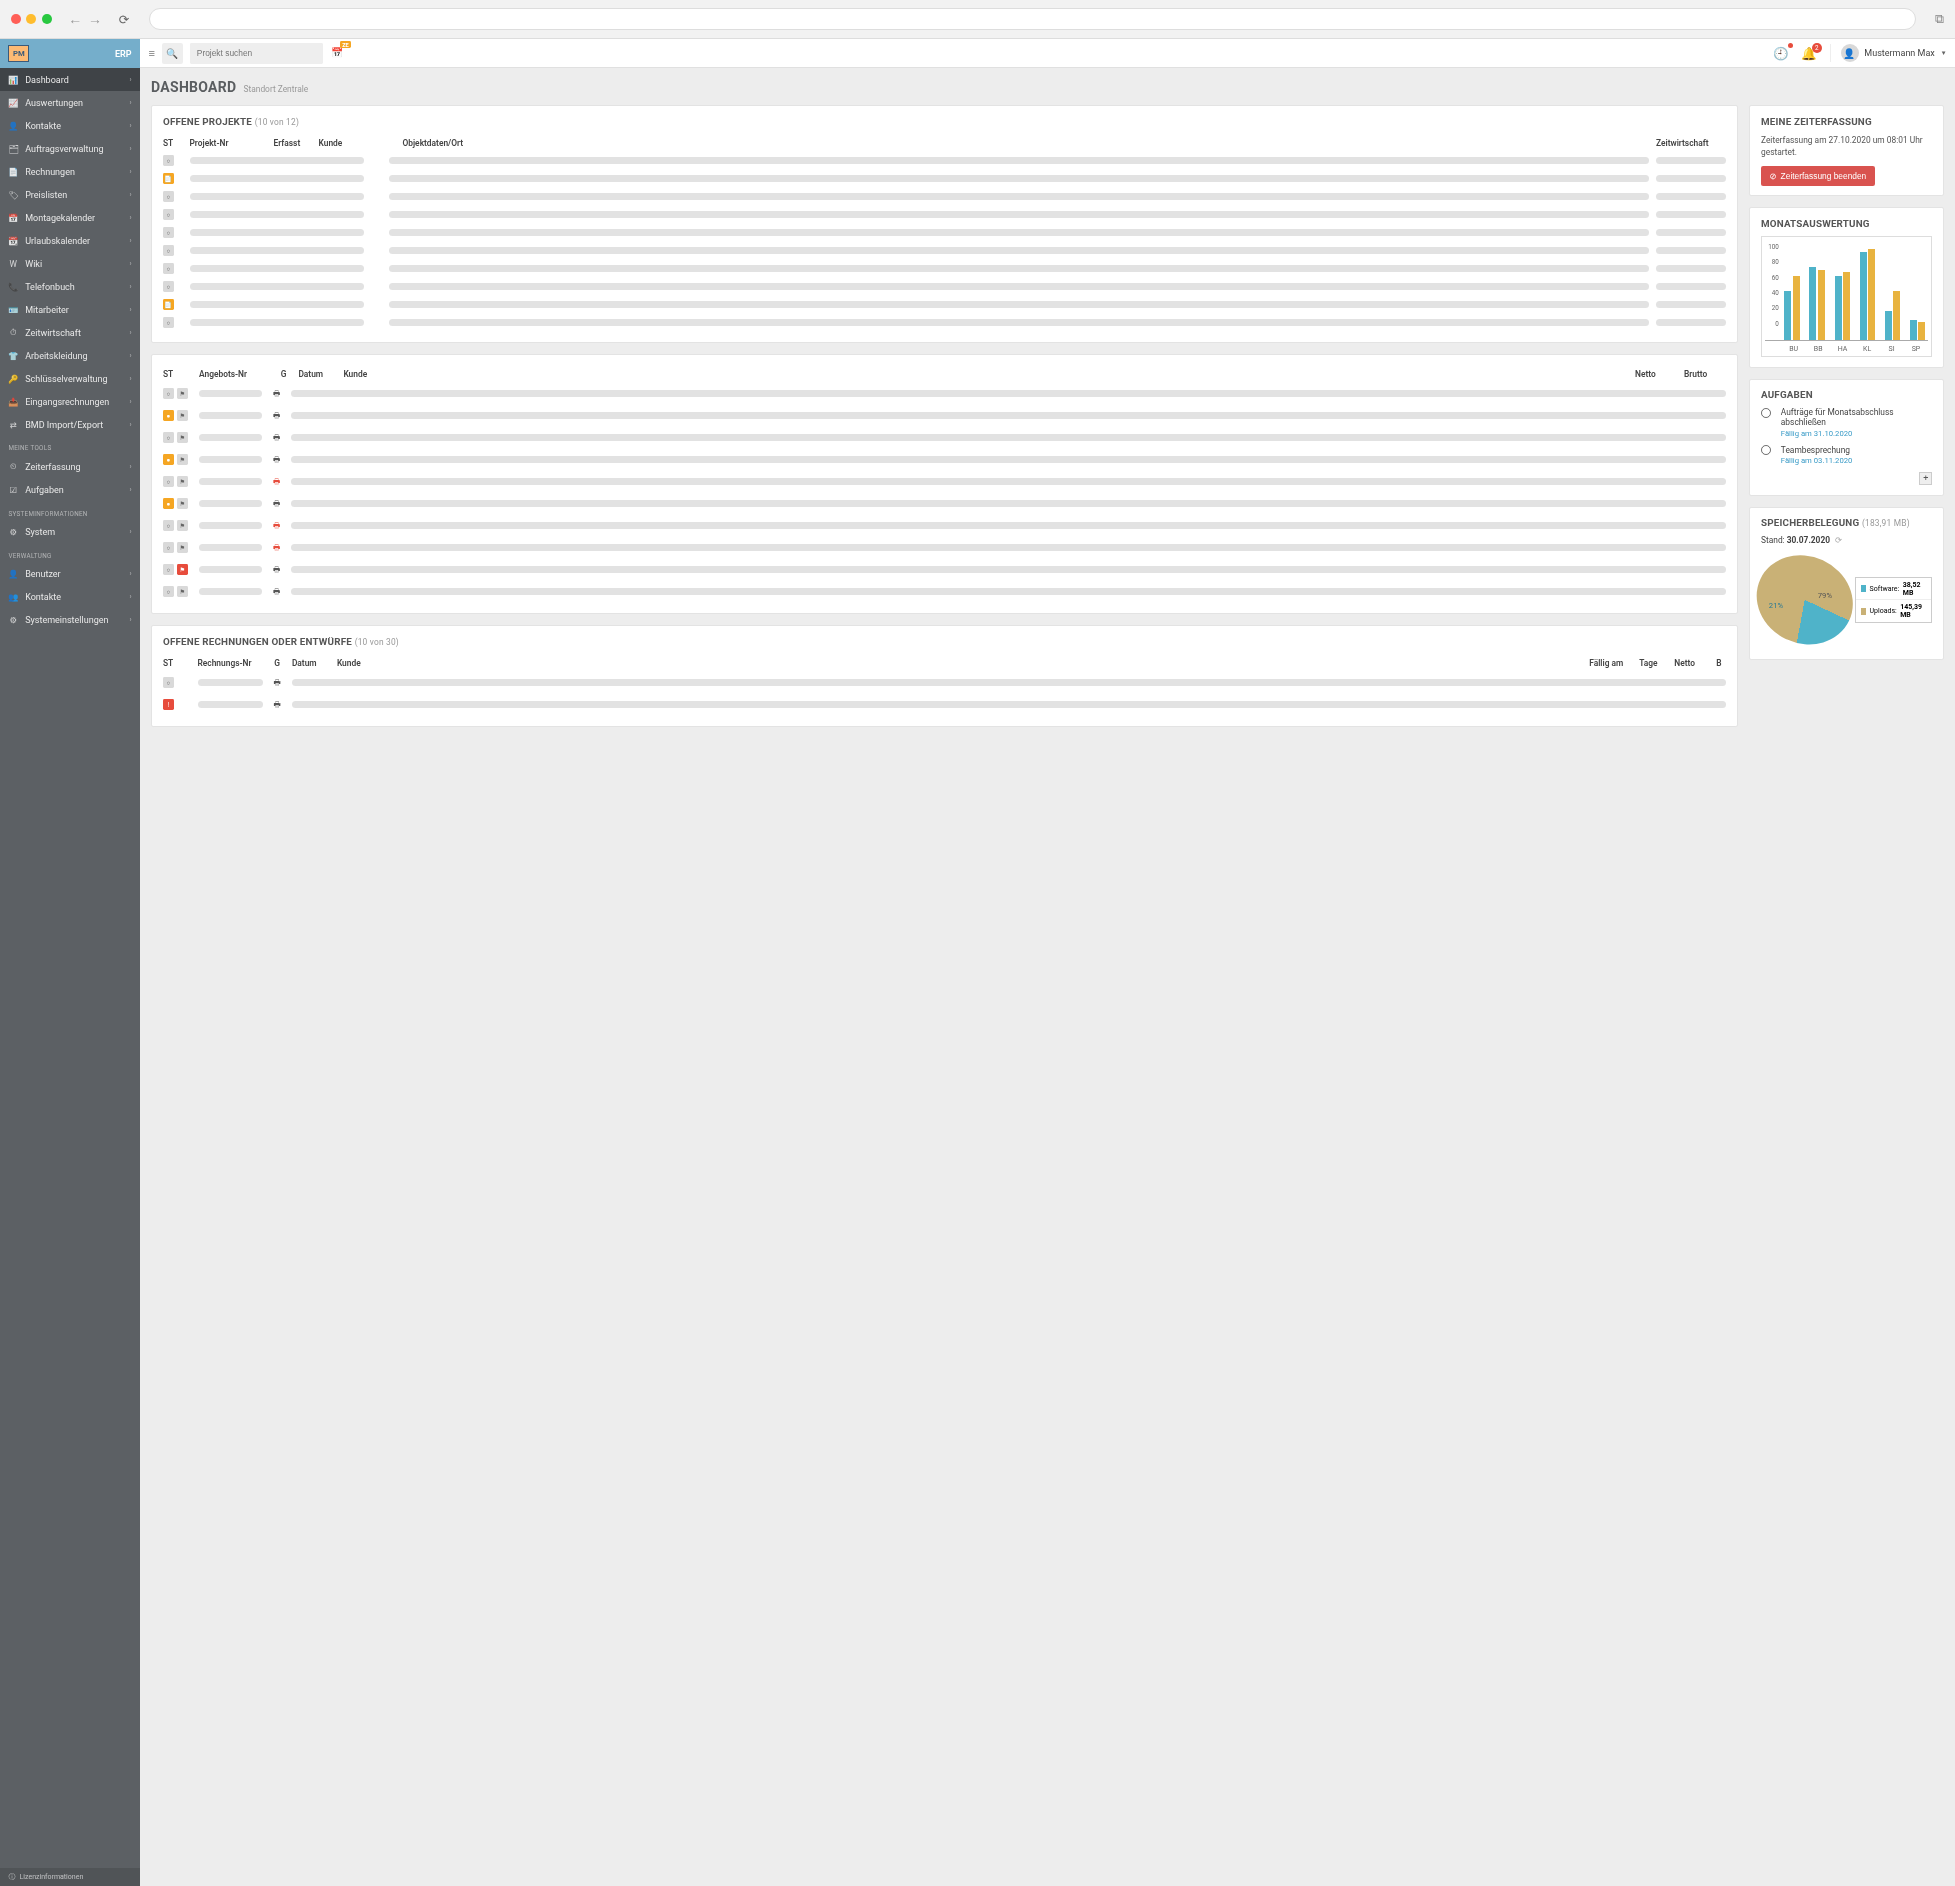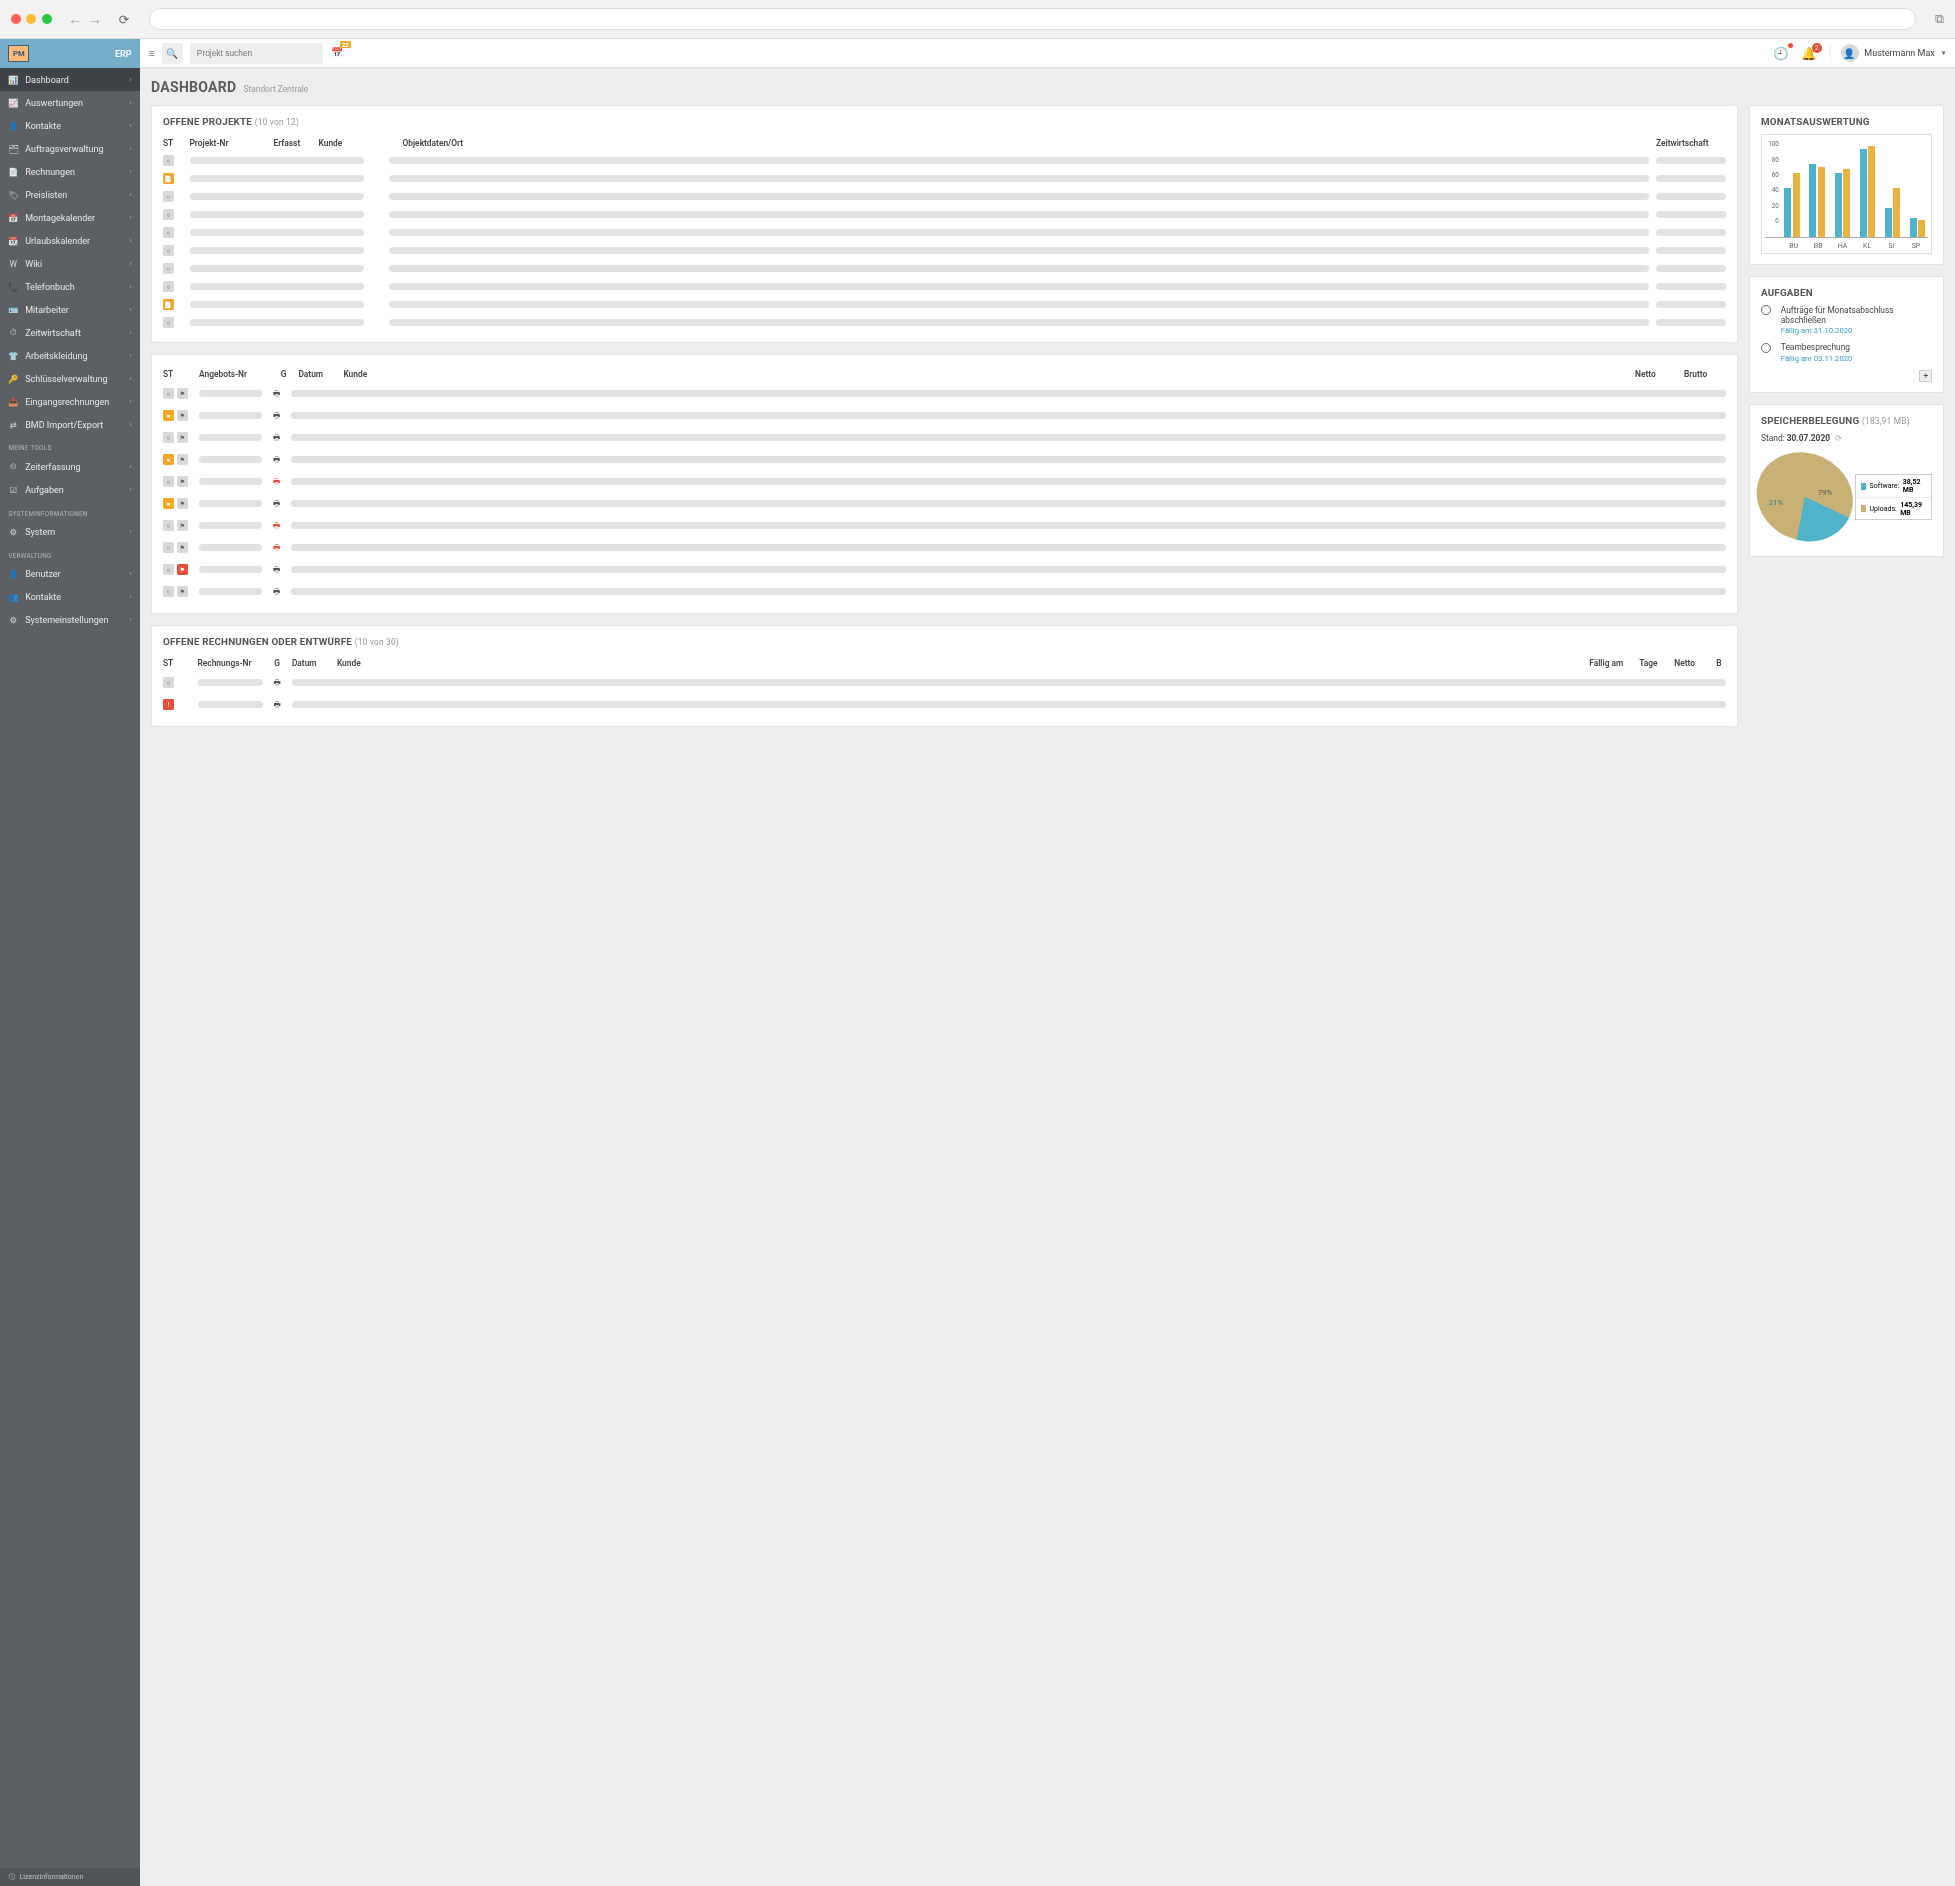--- a/index.html
+++ b/index.html
@@ -732,20 +732,28 @@
     <div style="flex:1">
                     <div class="skel"></div>
                   </div>
                 </div>
               </div>
           </div>
         </div>
 
         <div class="col-right">
 
+          <div class="panel">
+            <div class="panel-title">MEINE ZEITERFASSUNG</div>
+            <div class="ze-text">Zeiterfassung am 27.10.2020 um 08:01 Uhr gestartet.</div>
+            <button class="btn-red">
+              <span>⊘</span>
+              <span>Zeiterfassung beenden</span>
+            </button>
+          </div>
 
           <div class="panel">
             <div class="panel-title">MONATSAUSWERTUNG</div>
             <div class="chart-wrap">
               <div class="bars-area" id="bars-area">
                 <div class="yaxis" id="yaxis">
                     <div>100</div>
                     <div>80</div>
                     <div>60</div>
                     <div>40</div>

